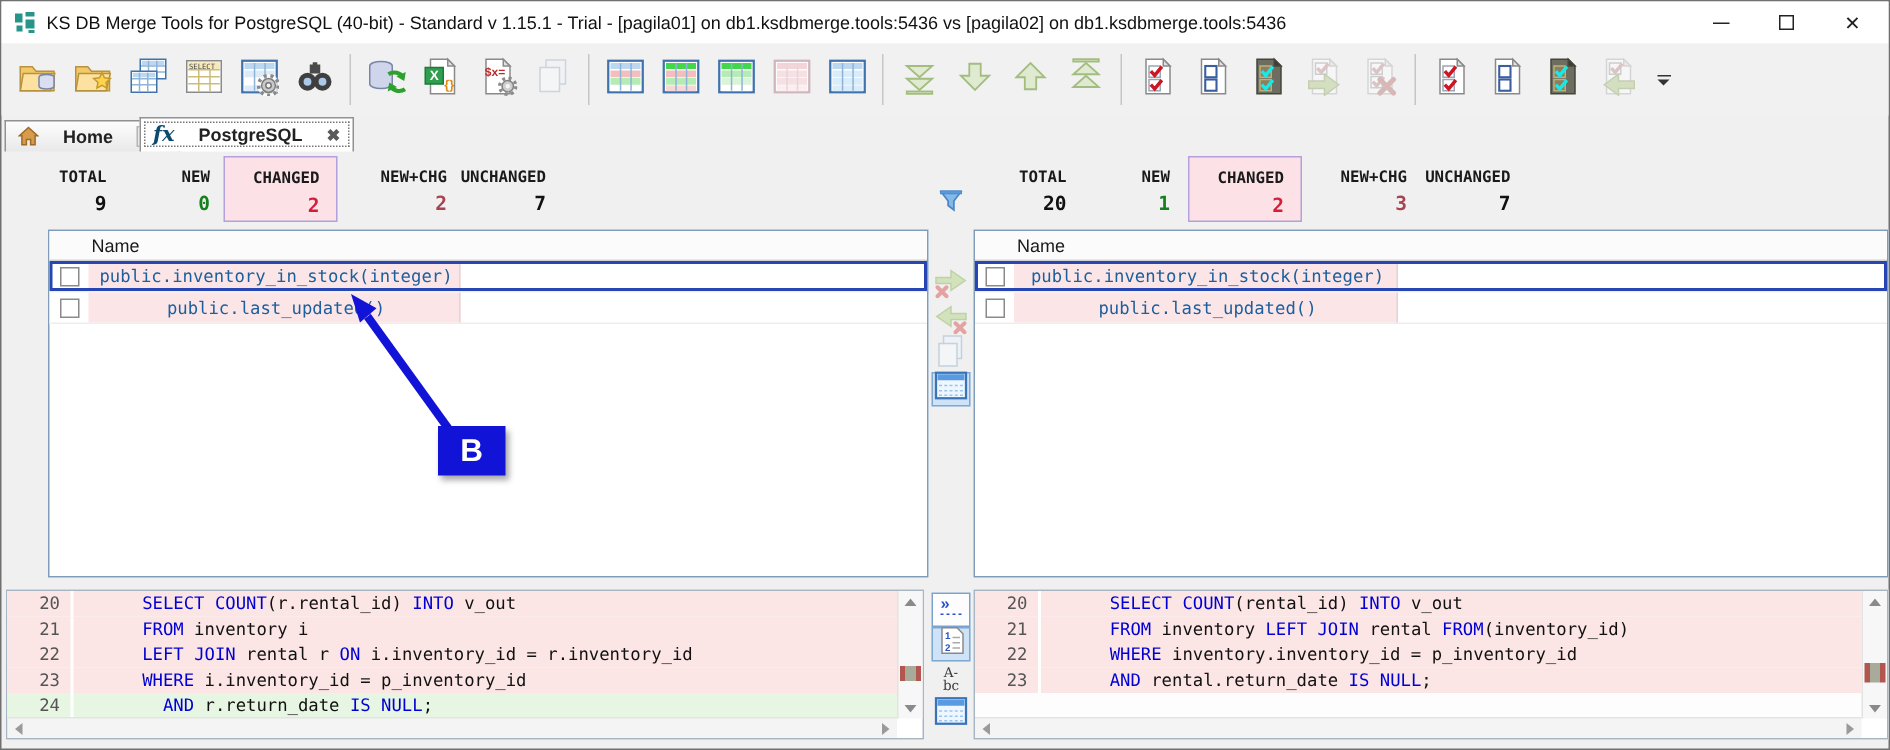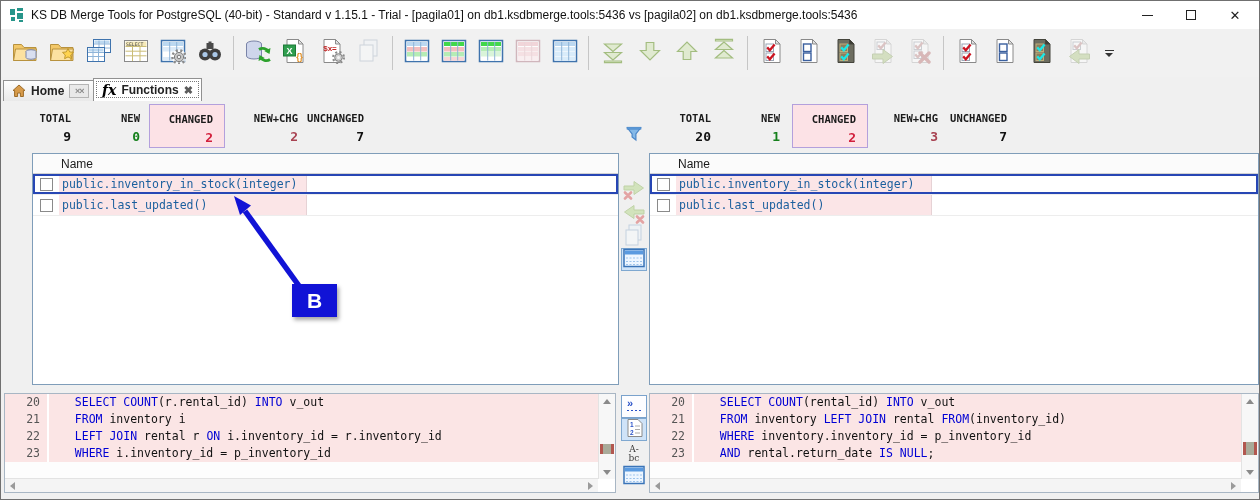--- a/index.html
+++ b/index.html
@@ -23,44 +23,44 @@
   .tbtn { width:37px; height:38px; display:flex; align-items:center; justify-content:center; border-radius:2px; }
   .tbtn.disabled { opacity:.45; filter:grayscale(.4); }
   .tbtn.dim { opacity:.8; }
   .tsep { width:1px; height:34px; background:#c6c6c6; margin:0 5px; flex:none; }
   .overflow-btn { margin-left:4px; width:16px; height:18px; display:flex; flex-direction:column; align-items:center; justify-content:center; gap:2px; }
   .overflow-btn .bar { width:9px; height:1px; background:#333; }
   .overflow-btn .tri { width:0; height:0; border-left:4px solid transparent; border-right:4px solid transparent; border-top:4px solid #333; }
 
   
   .tabbar { position:absolute; left:0; top:76px; width:100%; height:24px; }
-  .tab { position:absolute; bottom:0; display:flex; align-items:center; gap:5px; font-size:12px; font-weight:bold; color:#222; padding:0 8px; border:1px solid #919191; border-bottom:none; }
+  .tab { position:absolute; bottom:0; display:flex; align-items:center; gap:16px; font-size:12px; font-weight:bold; color:#222; padding:0 8px; border:1px solid #919191; border-bottom:none; }
   .tab.home { left:2px; height:21px; background:linear-gradient(#fdfdfd,#e9e9e9); }
   .tab.functions { left:92px; height:23px; background:#fff; outline:1px dotted #777; outline-offset:-4px; }
-  .fx-glyph { font-family:"DejaVu Serif", serif; font-style:italic; font-weight:bold; font-size:14px; color:#000000; }
+  .fx-glyph { font-family:"DejaVu Serif", serif; font-style:italic; font-weight:bold; font-size:14px; color:#0c4a6e; }
   .tab-close { font-size:11px; color:#5a5a5a; font-weight:bold; }
   .closeall-mini { width:20px; height:14px; background:#e9e9e9; border:1px solid #b5b5b5; color:#8a8a8a; font-size:9px; font-weight:bold; line-height:12px; text-align:center; letter-spacing:-1px; }
 
   
   .stats { position:absolute; left:0; top:100px; width:100%; height:50px; }
   .stat { position:absolute; top:3px; height:44px; display:flex; flex-direction:column; align-items:flex-end; padding-top:8px; }
   .stat-label { font-family:"DejaVu Sans Mono", monospace; font-size:10.5px; font-weight:bold; color:#1a1a1a; }
   .stat-value { font-family:"DejaVu Sans Mono", monospace; font-size:13px; font-weight:bold; margin-top:5px; color:#111; }
   .stat.hl { background:#fce2e6; border:1px solid #b3a0dc; padding-right:11px; }
   .v-new { color:#15801c; } .v-chg { color:#d21f3c; } .v-newchg { color:#a84352; }
 
   
   .list-panel { position:absolute; top:152px; height:232px; background:#fff; border:1px solid #7f9db9; }
   .list-panel.lp-left { left:31px; width:587px; }
   .list-panel.lp-right { left:648px; width:610px; }
   .lheader { height:20px; line-height:20px; background:#fbfbfb; border-bottom:1px solid #d2d2d2; font-size:12px; color:#1a1a1a; padding-left:28px; }
   .lrow { position:relative; display:flex; height:21px; border-bottom:1px solid #ededed; background:#fff; }
   .cbcell { width:26px; display:flex; align-items:center; justify-content:center; }
   .cb { width:13px; height:13px; border:1px solid #8a8a8a; background:#fff; }
-  .namecell { background:#fbe5e7; color:#1b5f9e; font-family:"DejaVu Sans Mono", monospace; font-size:11.5px; line-height:20px; padding-left:3px; border-right:1px solid #e6d2d5; white-space:pre; overflow:hidden; }
+  .namecell { background:#fbe5e7; color:#1b5f9e; font-family:"DejaVu Sans Mono", monospace; font-size:11.5px; line-height:20px; padding-left:3px; border-right:1px solid #e6d2d5; white-space:pre; overflow:hidden;text-align:center; }
   .lp-left .namecell { width:248px; }
   .lp-right .namecell { width:256px; }
   .lrow.selected::after { content:''; position:absolute; inset:0; border:2px solid #2746b4; pointer-events:none; }
 
   
   .mid-btn { position:absolute; width:26px; height:23px; display:flex; align-items:center; justify-content:center; }
   .mid-btn.active { background:#cfe3f8; border:1px solid #7fa8d0; }
   .mid-btn.disabled { opacity:.5; }
   .iconbox { border:1px solid #7aa2cc; background:#fdfdff; }
   .abc-icon { font-family:"DejaVu Serif", serif; font-size:9px; line-height:9px; color:#3a3a3a; text-align:center; }
@@ -70,21 +70,21 @@
   .arrow-overlay { position:absolute; left:0; top:0; width:1260px; height:500px; pointer-events:none; z-index:39; }
 
   
   .sqlpanel { position:absolute; top:392px; height:100px; background:#fff; border:1px solid #a8b6c4; }
   .sqlpanel.sp-left { left:3px; width:612px; }
   .sqlpanel.sp-right { left:648px; width:610px; }
   .srows { position:absolute; left:0; top:0; right:17px; height:85px; overflow:hidden; background:#fdfdfd; }
   .sline { display:flex; height:17px; font-family:"DejaVu Sans Mono", monospace; font-size:11.5px; line-height:17px; white-space:pre; color:#111; }
   .snum { width:42px; text-align:right; padding-right:7px; color:#555; flex:none; }
   .ssep { width:2px; background:#fff; flex:none; }
-  .scode { padding-left:5px; flex:1; }
+  .scode { padding-left:5px; flex:1;margin-left:20px; }
   .bg-changed { background:#fbe5e5; }
   .bg-added { background:#e7f6e3; }
   .kw { color:#0000d4; }
 
   .vscroll { position:absolute; right:0; top:0; width:17px; height:85px; background:#f7f7f7; border-left:1px solid #e3e3e3; }
   .hscroll { position:absolute; left:0; bottom:0; right:17px; height:14px; background:#f4f4f4; border-top:1px solid #e3e3e3; }
   .tri-up { width:0; height:0; border-left:4px solid transparent; border-right:4px solid transparent; border-bottom:5px solid #8a8a8a; position:absolute; left:4px; top:5px; }
   .tri-down { width:0; height:0; border-left:4px solid transparent; border-right:4px solid transparent; border-top:5px solid #8a8a8a; position:absolute; left:4px; bottom:4px; }
   .tri-left { width:0; height:0; border-top:4px solid transparent; border-bottom:4px solid transparent; border-right:5px solid #9a9a9a; position:absolute; left:5px; top:3px; }
   .tri-right { width:0; height:0; border-top:4px solid transparent; border-bottom:4px solid transparent; border-left:5px solid #9a9a9a; position:absolute; right:5px; top:3px; }
@@ -383,21 +383,21 @@
   <div class="tabbar">
     <div class="tab home">
       <svg width="14" height="14" viewBox="0 0 14 14">
         <path d="M7 1 L13 6.5 H11.4 V12.5 H8.4 V9 H5.6 V12.5 H2.6 V6.5 H1 z" fill="#d79b4a" stroke="#9c6b28"></path>
       </svg>
       <span>Home</span>
       <span class="closeall-mini">××</span>
     </div>
     <div class="tab functions">
       <span class="fx-glyph">fx</span>
-      <span>Functions</span>
+      <span>PostgreSQL</span>
       <span class="tab-close">✖</span>
     </div>
   </div>
 
   <div class="stats" id="stats">
       <div class="stat" style="left: 8px; width: 62px;">
         <div class="stat-label">TOTAL</div>
         <div class="stat-value ">9</div>
       </div>
       <div class="stat" style="left: 75px; width: 64px;">
@@ -509,20 +509,21 @@
     <polygon points="233,195 250,204.5 239,214" fill="#1113d6"></polygon>
   </svg>
   <div class="bbox">B</div>
 
   <div class="sqlpanel sp-left">
     <div class="srows" id="sql-left">
         <div class="sline bg-changed"><span class="snum">20</span><span class="ssep"></span><span class="scode">   <span class="kw">SELECT</span> <span class="kw">COUNT</span>(r.rental_id) <span class="kw">INTO</span> v_out</span></div>
         <div class="sline bg-changed"><span class="snum">21</span><span class="ssep"></span><span class="scode">   <span class="kw">FROM</span> inventory i</span></div>
         <div class="sline bg-changed"><span class="snum">22</span><span class="ssep"></span><span class="scode">   <span class="kw">LEFT</span> <span class="kw">JOIN</span> rental r <span class="kw">ON</span> i.inventory_id = r.inventory_id</span></div>
         <div class="sline bg-changed"><span class="snum">23</span><span class="ssep"></span><span class="scode">   <span class="kw">WHERE</span> i.inventory_id = p_inventory_id</span></div>
+        <div class="sline bg-added"><span class="snum">24</span><span class="ssep"></span><span class="scode">     <span class="kw">AND</span> r.return_date <span class="kw">IS</span> <span class="kw">NULL</span>;</span></div>
       </div>
     <div class="vscroll">
       <div class="tri-up"></div>
       <div class="vthumb" style="top:50px"></div>
       <div class="tri-down"></div>
     </div>
     <div class="hscroll">
       <div class="tri-left"></div>
       <div class="tri-right"></div>
     </div>

